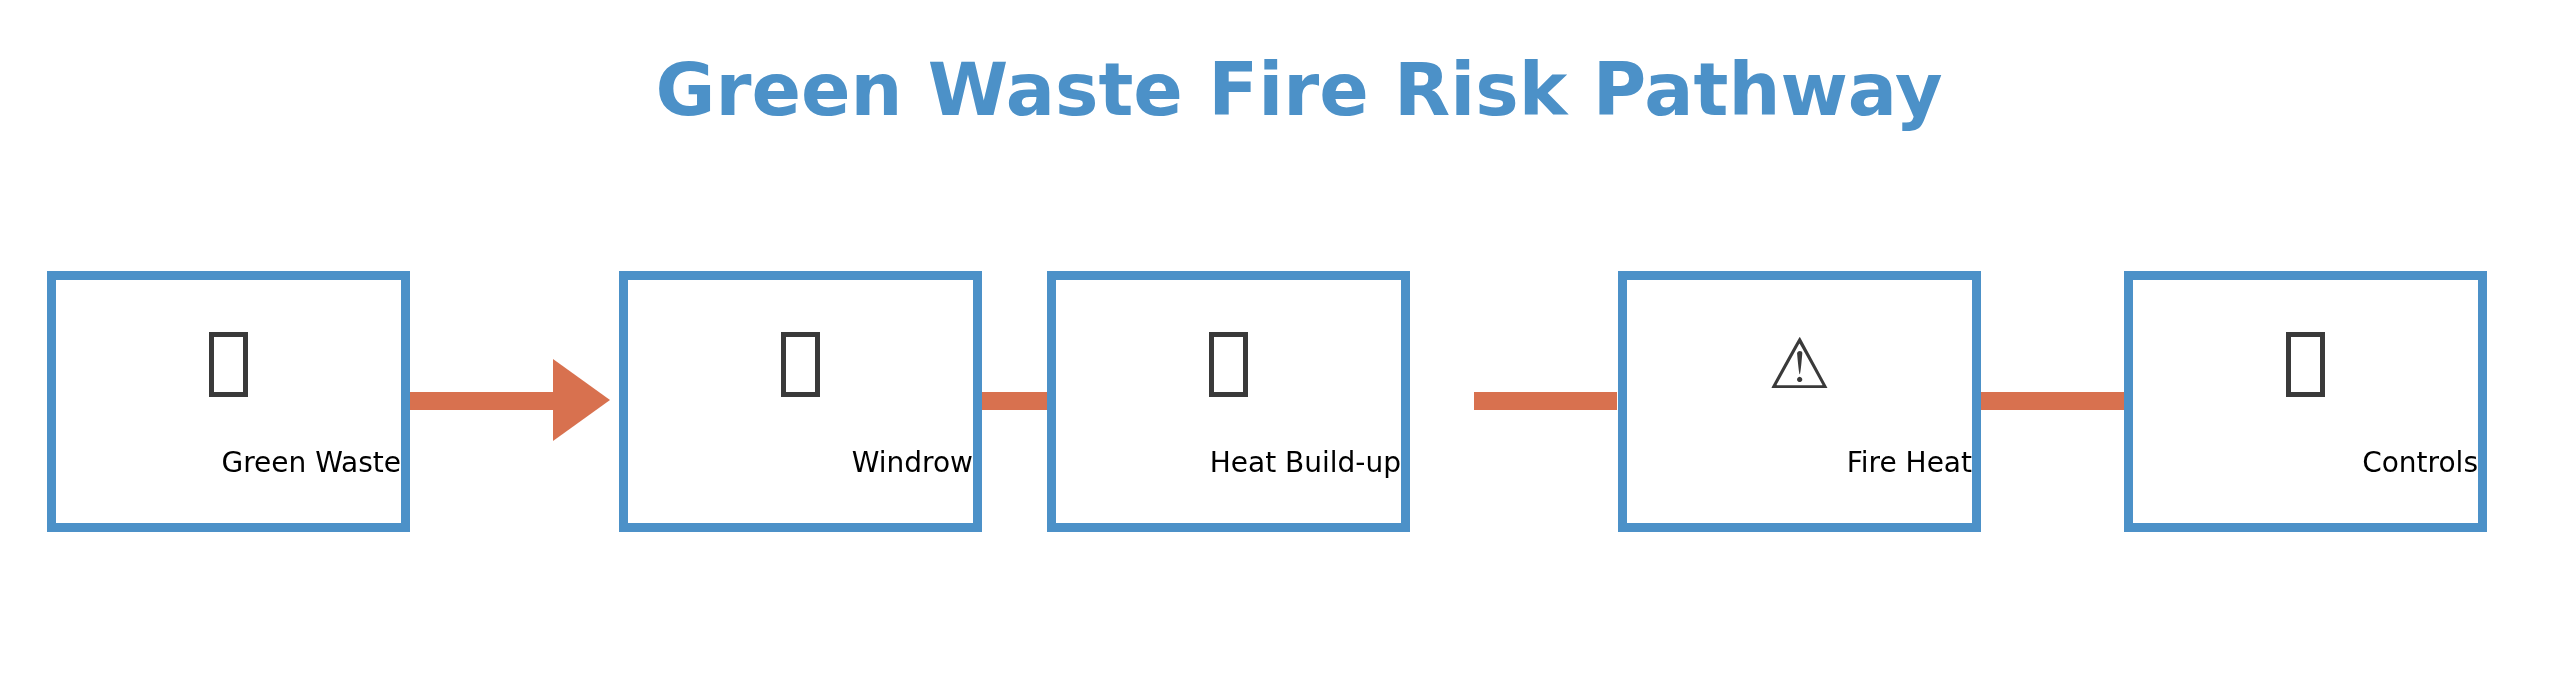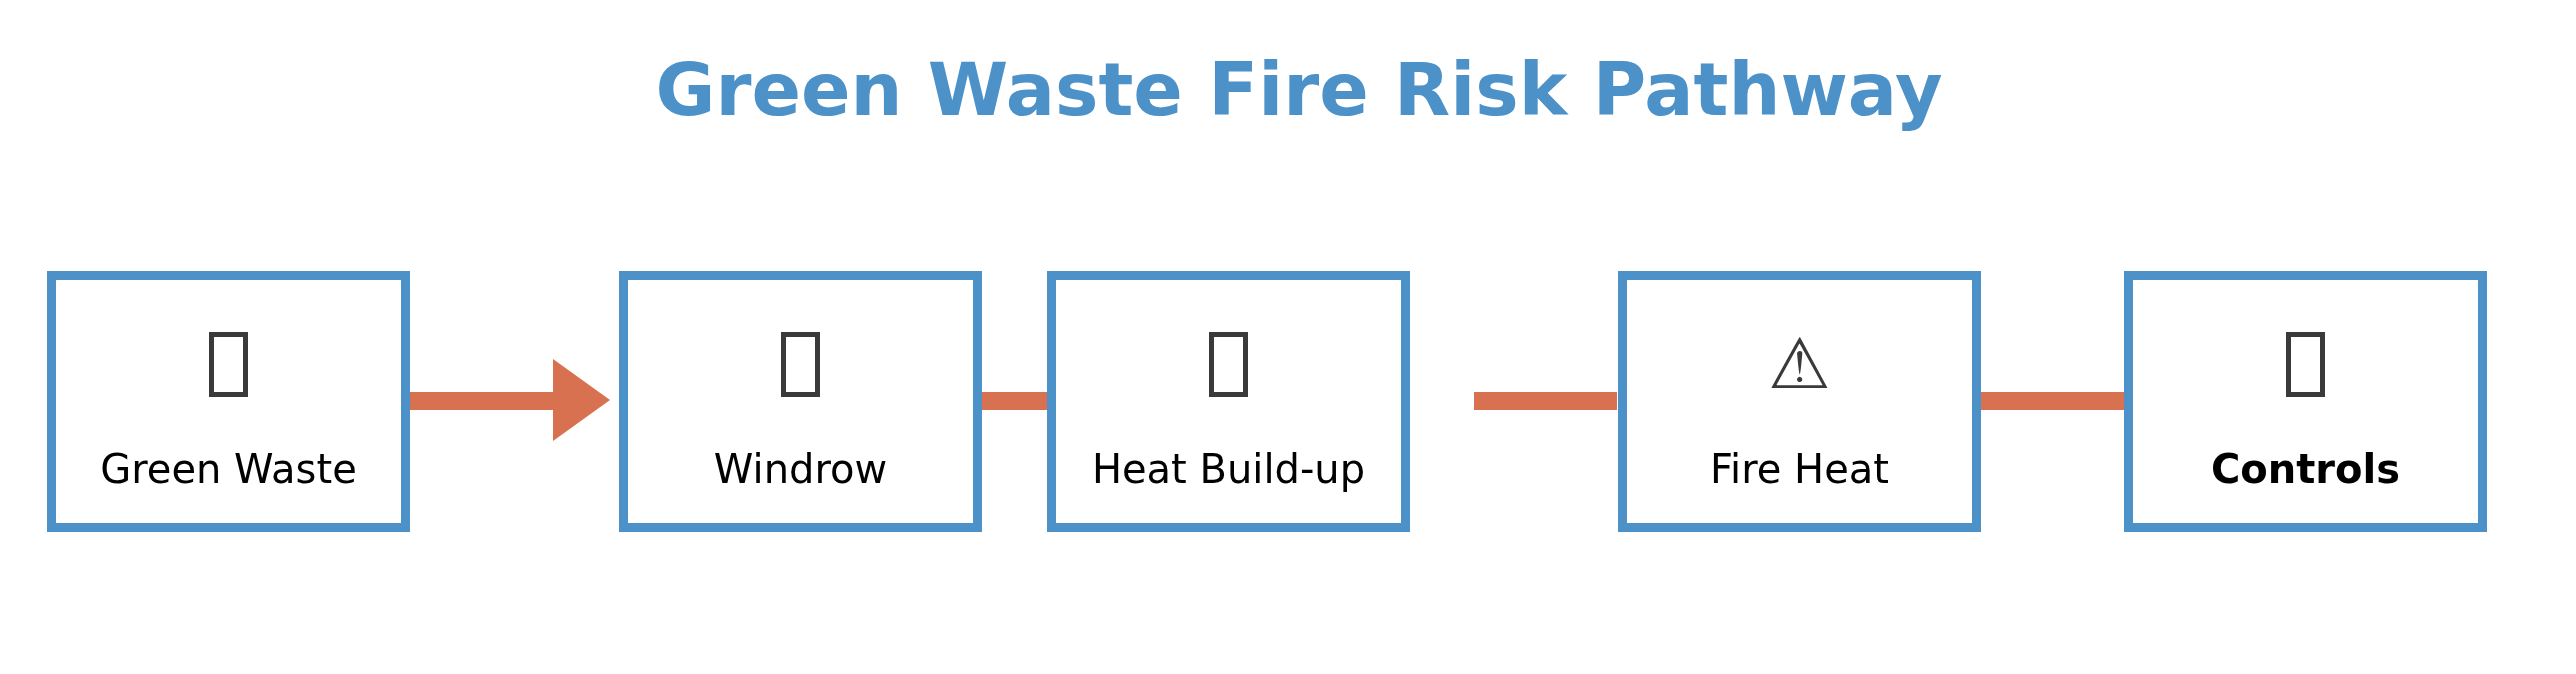--- a/index.html
+++ b/index.html
@@ -36,21 +36,21 @@
     height: 261px;
     box-sizing: border-box;
     background: var(--box-fill, #ffffff);
     border: 9px solid var(--box-border, #4c91c8);
     z-index: 2;
   }
   .node-1 { left: 47px; }
   .node-2 { left: 602px; margin-left: 17px; }
   .node-3 { left: 1047px; }
   .node-4 { left: 1618px; }
-  .node-5 { left: 2124px; font-weight: bold; }
+  .node-5 { left: 2124px; }
 
   .icon-slot {
     position: absolute;
     top: 50px;
     left: 0;
     right: 0;
     height: 68px;
     display: flex;
     align-items: center;
     justify-content: center;
@@ -69,22 +69,22 @@
     font-size: 70px;
     line-height: 68px;
     color: var(--icon, #3a3a3a);
   }
 
   .node-label {
     position: absolute;
     top: 169px;
     left: 0;
     right: 0;
-    text-align: center;
-    font-size: 40px;
+    text-align: right;
+    font-size: 28px;
     line-height: 1;
     color: var(--label, #000000);
     white-space: nowrap;
   }
 
   
   .conn-line {
     position: absolute;
     top: 392px;
     height: 18px;

